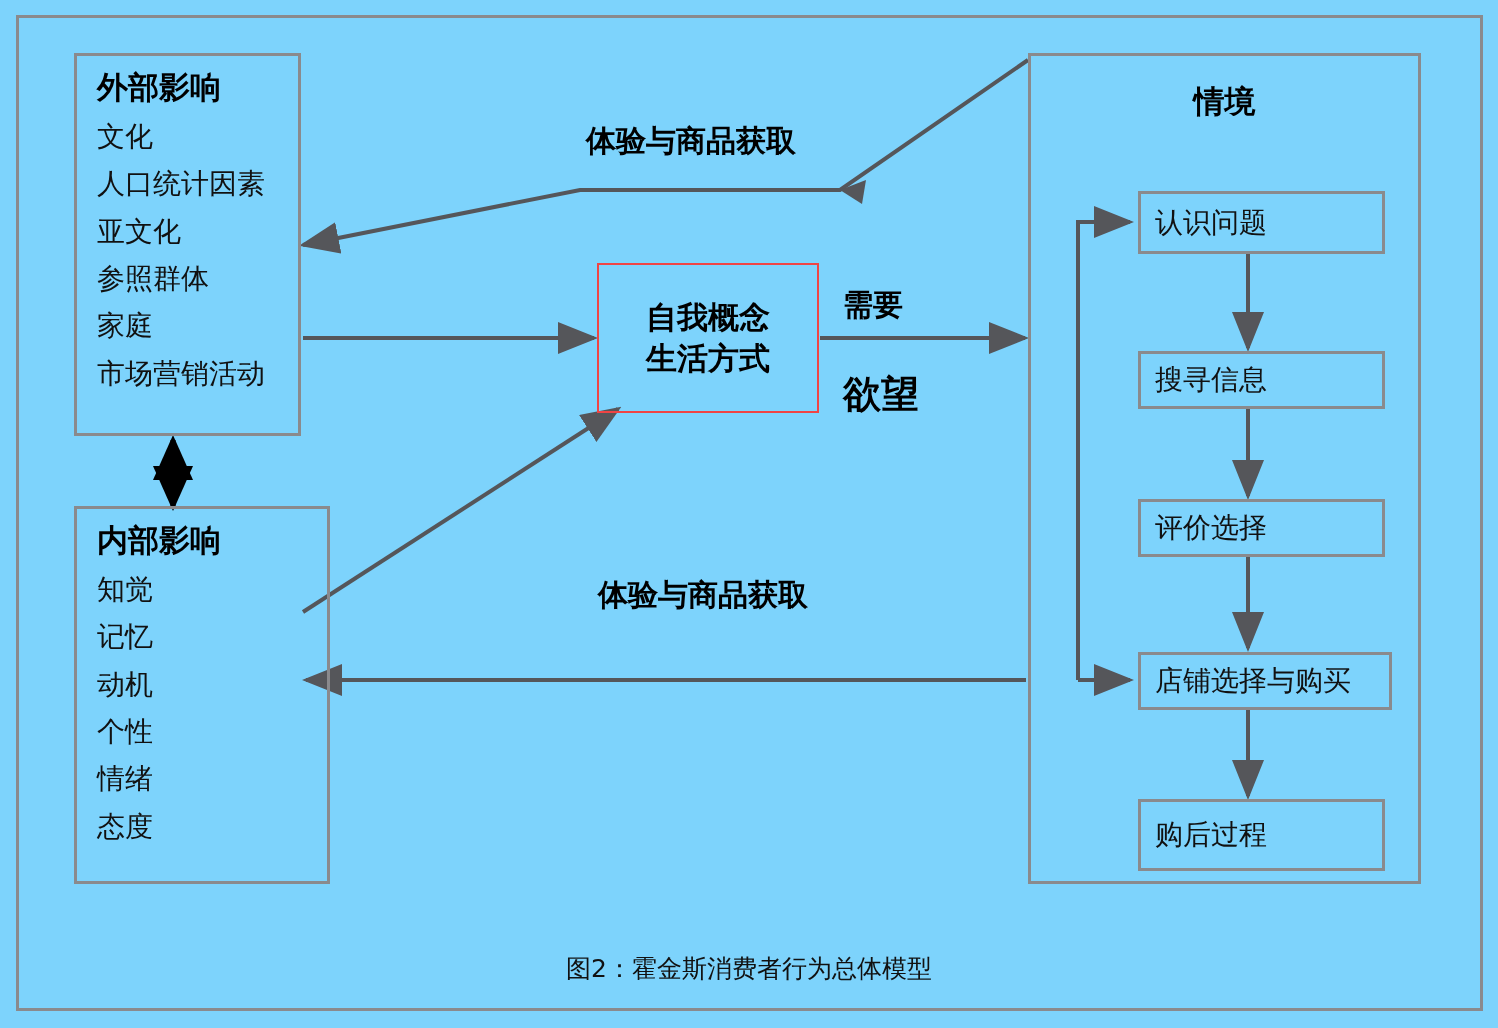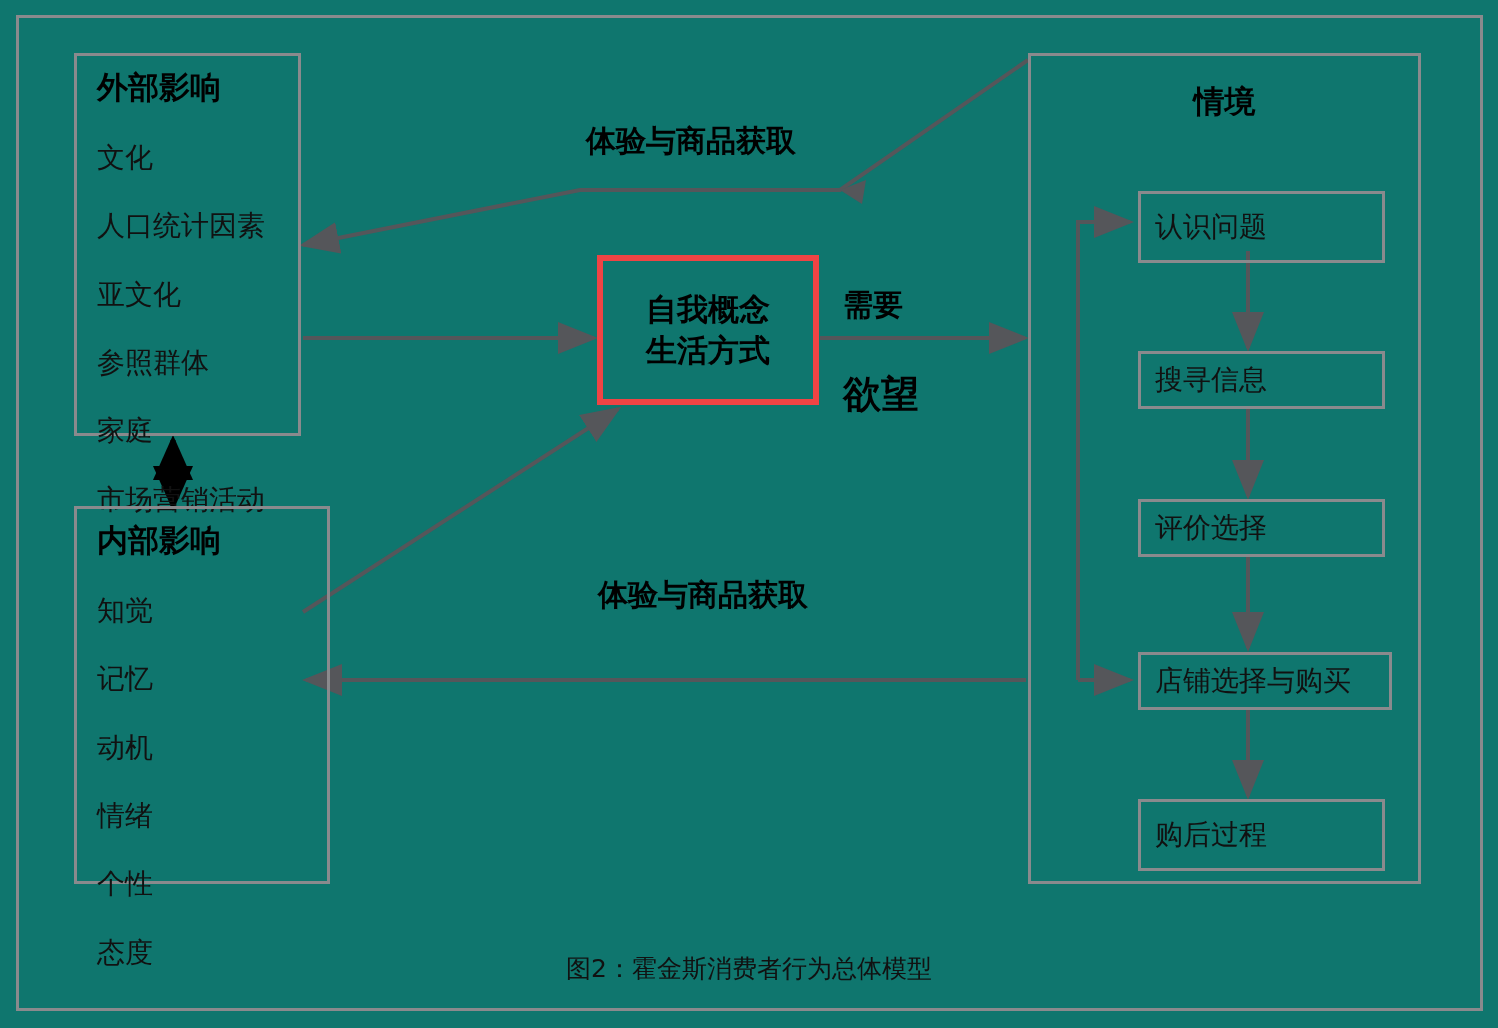--- a/index.html
+++ b/index.html
@@ -8,21 +8,21 @@
     padding: 0;
     background: #ffffff;
   }
   body {
     font-family: "DejaVu Sans", "Liberation Sans", sans-serif;
   }
   #canvas {
     position: relative;
     width: 1498px;
     height: 1028px;
-    background: #0f766e;
+    background: #7dd3fc;
     overflow: hidden;
   }
   #outer-frame {
     position: absolute;
     left: 16px;
     top: 15px;
     width: 1467px;
     height: 996px;
     border: 3px solid #8a8a8d;
     box-sizing: border-box;
@@ -59,30 +59,29 @@
   .panel-list {
     list-style: none;
     margin: 0;
     padding: 10px 0 0 20px;
   }
   .panel-list li {
     font-size: 28px;
     color: #111;
     line-height: 1.69;
     white-space: nowrap;
-    margin-top: 21px;
   }
   
   #self-concept-box {
     position: absolute;
     left: 597px;
-    top: 255px;
+    top: 263px;
     width: 222px;
     height: 150px;
-    border: 6px solid #ef4444;
+    border: 2px solid #ef4444;
     box-sizing: border-box;
     display: flex;
     flex-direction: column;
     align-items: center;
     justify-content: center;
   }
   #self-concept-box .line {
     font-size: 31px;
     font-weight: bold;
     color: #000;
@@ -206,35 +205,35 @@
       <li>市场营销活动</li>
     </ul>
   </div>
 
   <div class="panel" id="internal-panel">
     <div class="panel-title">内部影响</div>
     <ul class="panel-list">
       <li>知觉</li>
       <li>记忆</li>
       <li>动机</li>
+      <li>个性</li>
       <li>情绪</li>
-      <li>个性</li>
       <li>态度</li>
     </ul>
   </div>
 
   <div id="self-concept-box">
     <div class="line">自我概念</div>
     <div class="line">生活方式</div>
   </div>
 
   <div class="panel" id="situation-panel">
     <div id="situation-title">情境</div>
 
-    <div class="process-box" style="left:107px; top:135px; width:247px; height:72px;">
+    <div class="process-box" style="left:107px; top:135px; width:247px; height:63px;">
       <span>认识问题</span>
     </div>
 
     <div class="process-box" style="left:107px; top:295px; width:247px; height:58px;">
       <span>搜寻信息</span>
     </div>
 
     <div class="process-box" style="left:107px; top:443px; width:247px; height:58px;">
       <span>评价选择</span>
     </div>

